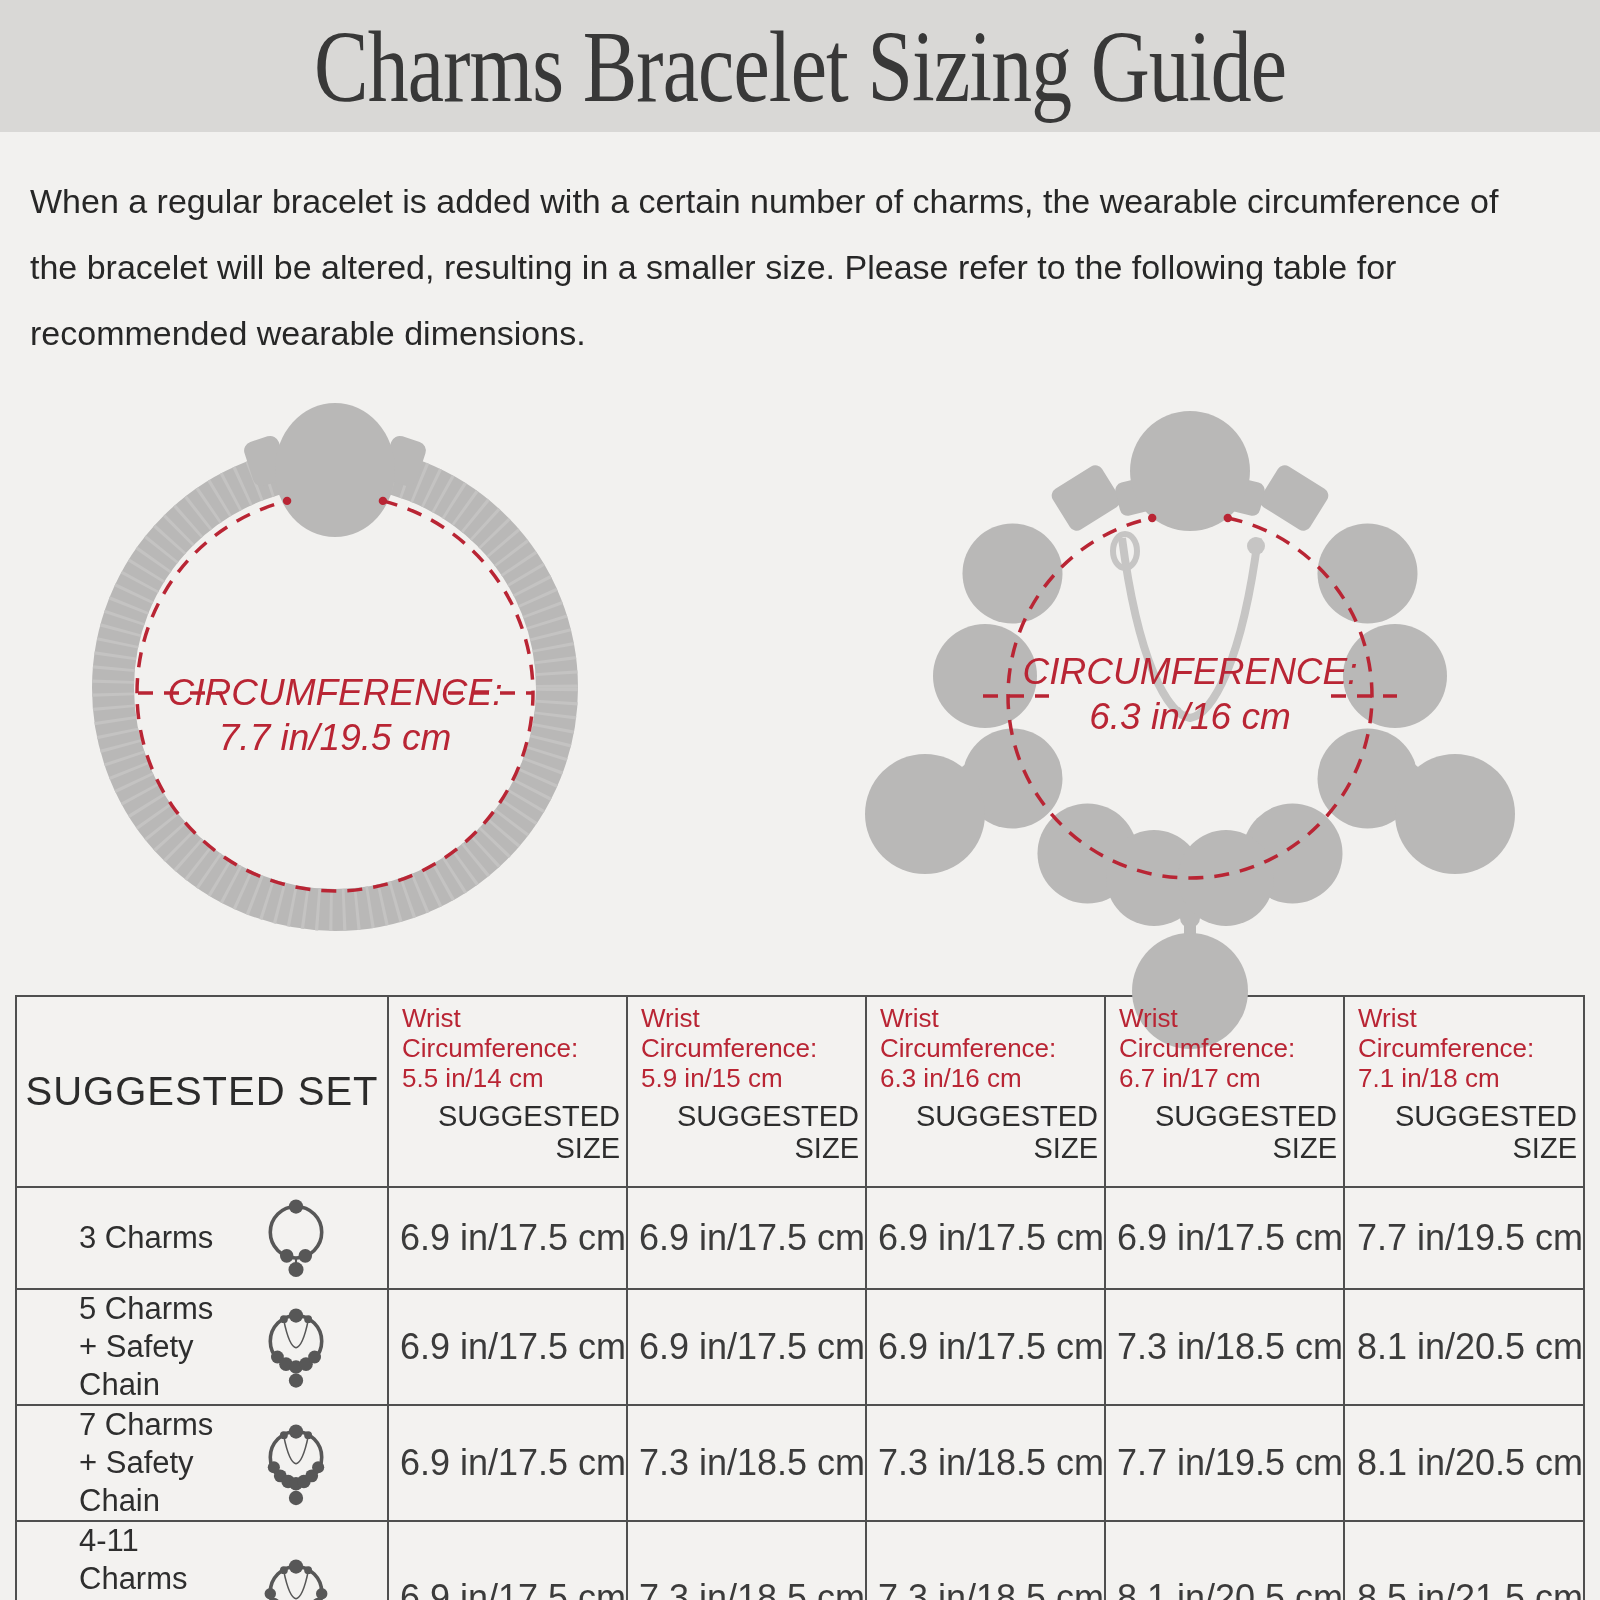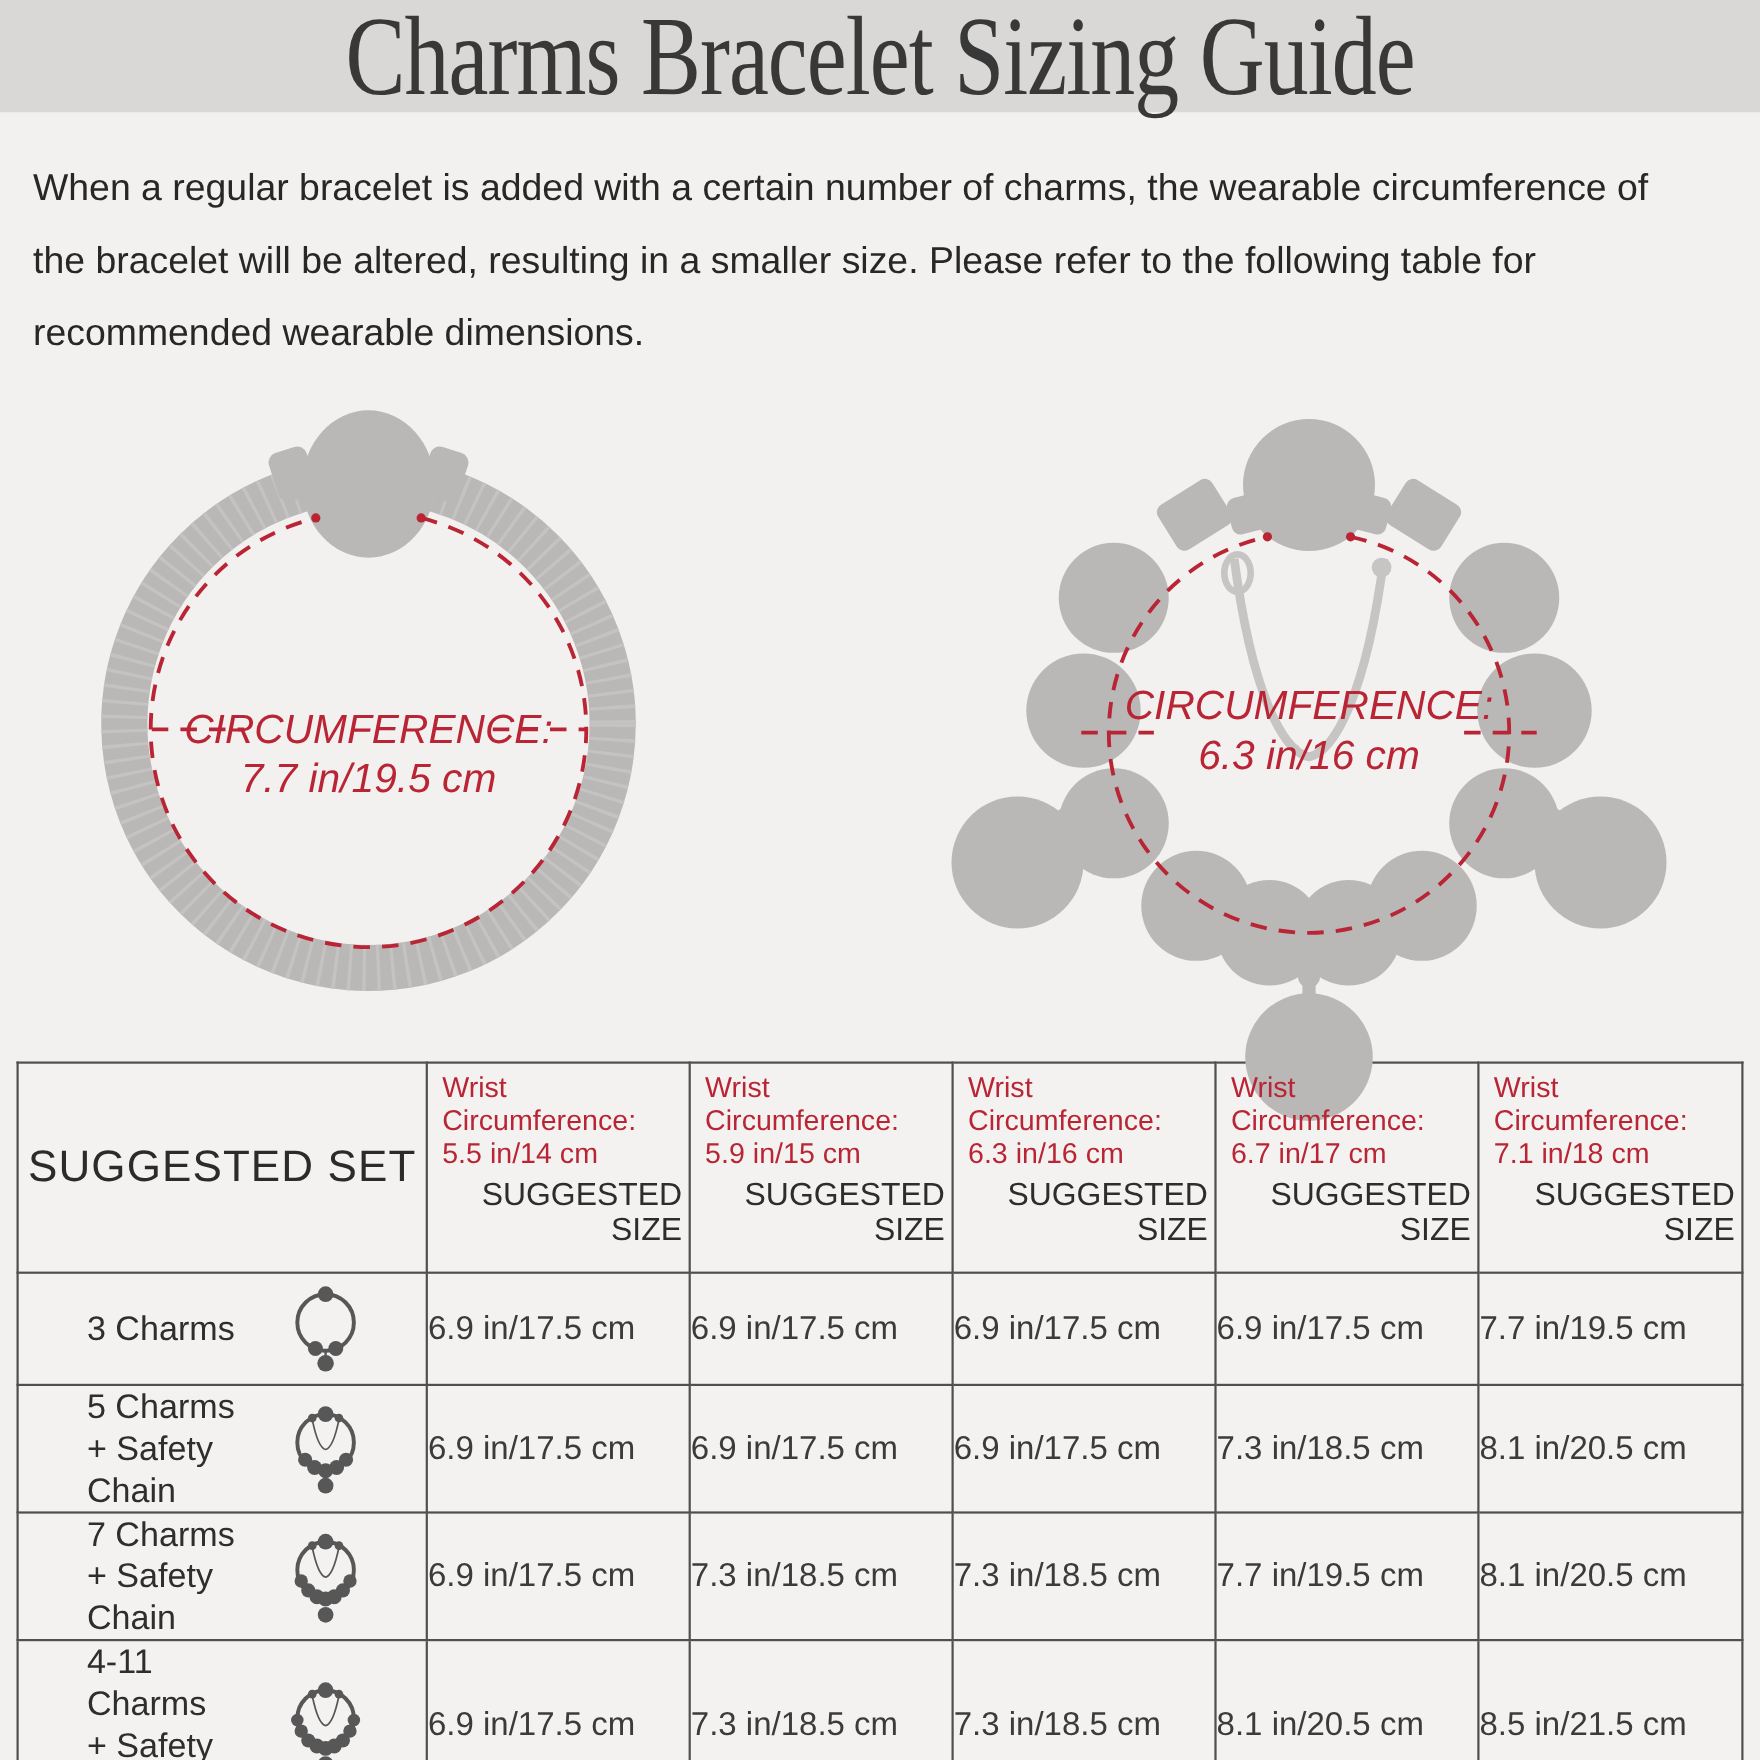--- a/index.html
+++ b/index.html
@@ -3,21 +3,21 @@
 <meta charset="utf-8">
 <style>
   * { margin:0; padding:0; box-sizing:border-box; }
   html,body { width:1600px; height:1600px; overflow:hidden; }
   body {
     background:#f2f1ef;
     font-family:"Liberation Sans", sans-serif;
     color:#222;
   }
   .title-band {
-    width:1600px; height:102px;
+    width:1600px; height:132px;
     background:#d9d8d6;
     display:flex; align-items:center; justify-content:center;
   }
   .title-band h1 {
     font-family:"Liberation Serif", serif;
     font-weight:500;
     font-size:95px;
     color:#383838;
     letter-spacing:-1px;
     transform:scale(0.86,1.08);
@@ -59,21 +59,21 @@
   }
   .col-head {
     text-align:left; padding:6px 6px 22px 13px; font-weight:400;
   }
   .col-head .wc-line { display:block; font-size:26px; line-height:30px; color:#b92534; }
   .col-head .sug { display:block; font-size:29px; line-height:32px; color:#2d2d2d; margin-top:7px;text-align:right; }
   .row-label-cell { padding:0; }
   .row-label-wrap { display:flex; align-items:center; height:100%; }
   .row-label { flex:1; padding-left:62px; font-size:31px; line-height:38px; color:#2e2e2e; }
   .row-icon { width:86px; height:100px; margin-right:48px; flex:none; }
-  td.size-val { text-align:left; font-size:30px; color:#3b3b3b;border-radius:27px; }
+  td.size-val { text-align:right; font-size:36px; color:#3b3b3b;border-radius:27px; }
   svg text {
     font-family:"Liberation Sans", sans-serif;
   }
 </style>
 </head>
 <body>
 
 <header class="title-band">
   <h1>Charms Bracelet Sizing Guide</h1>
 </header>

